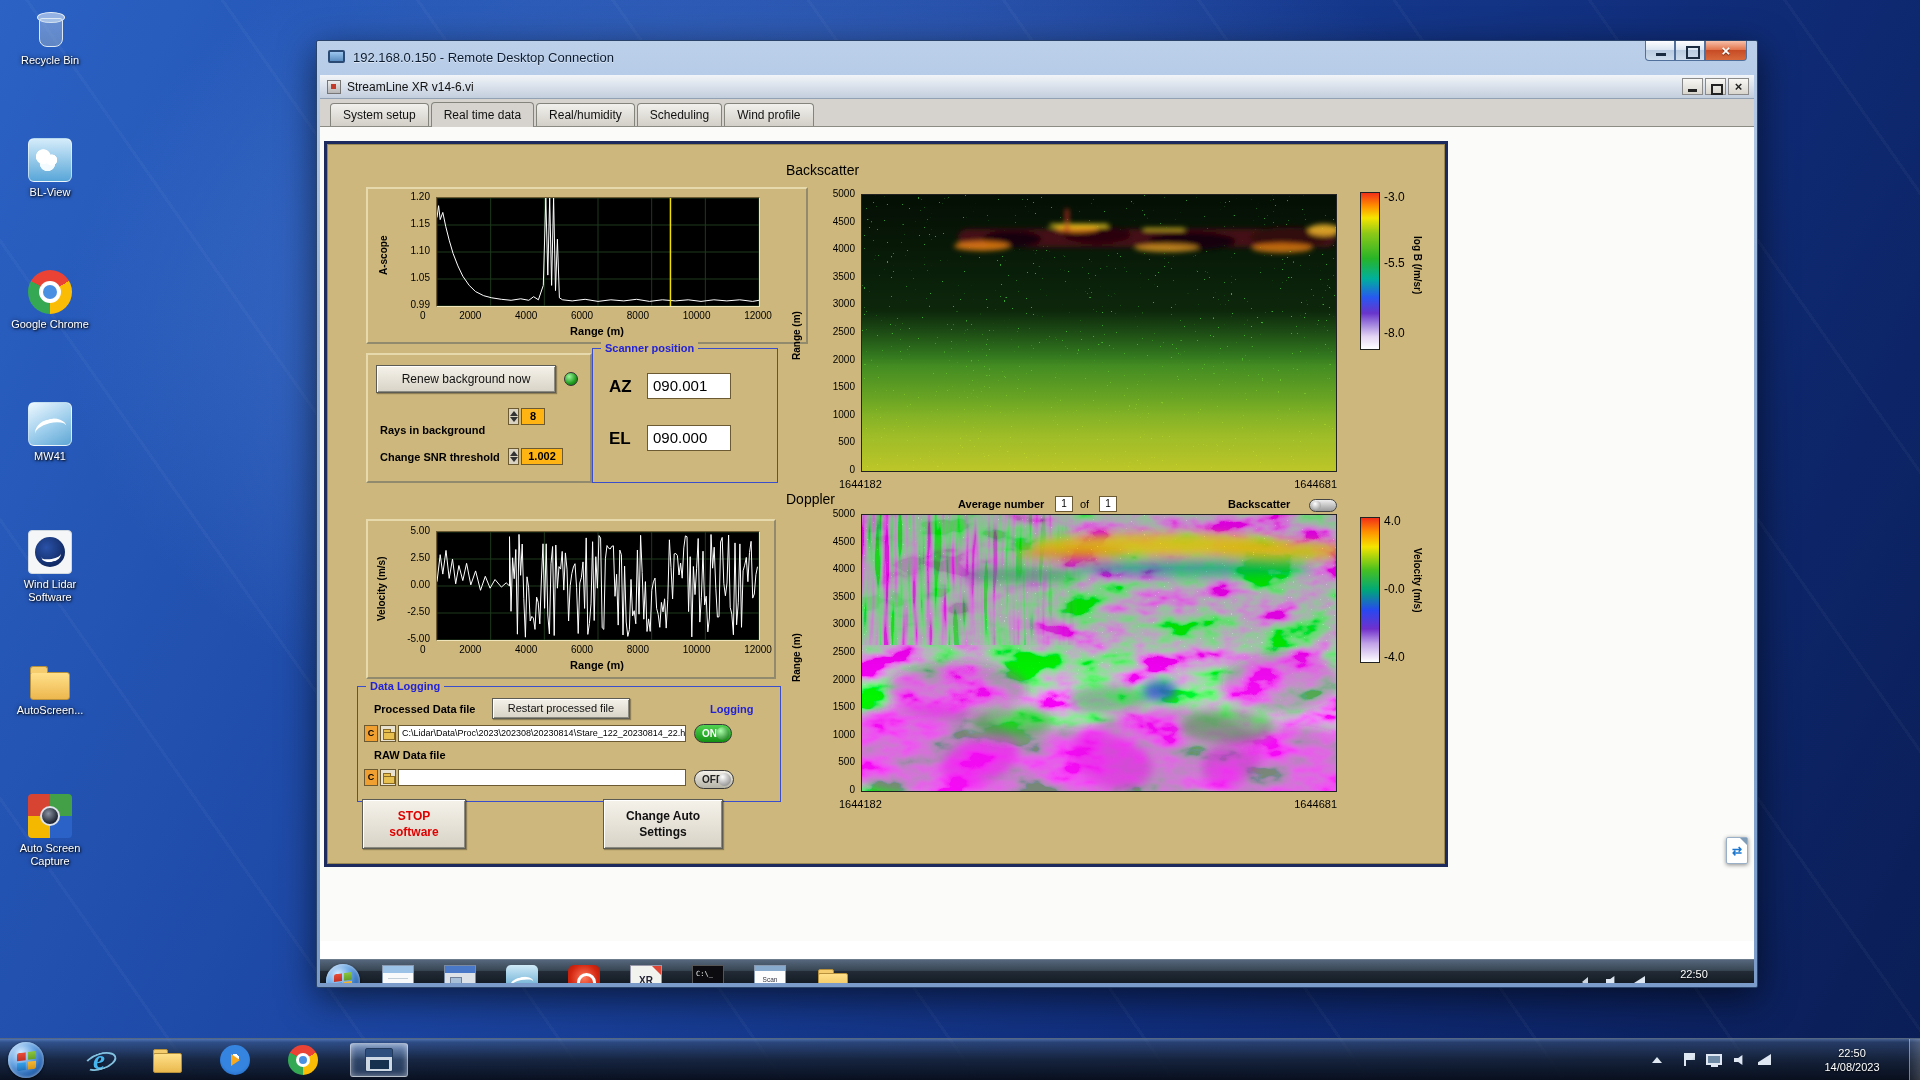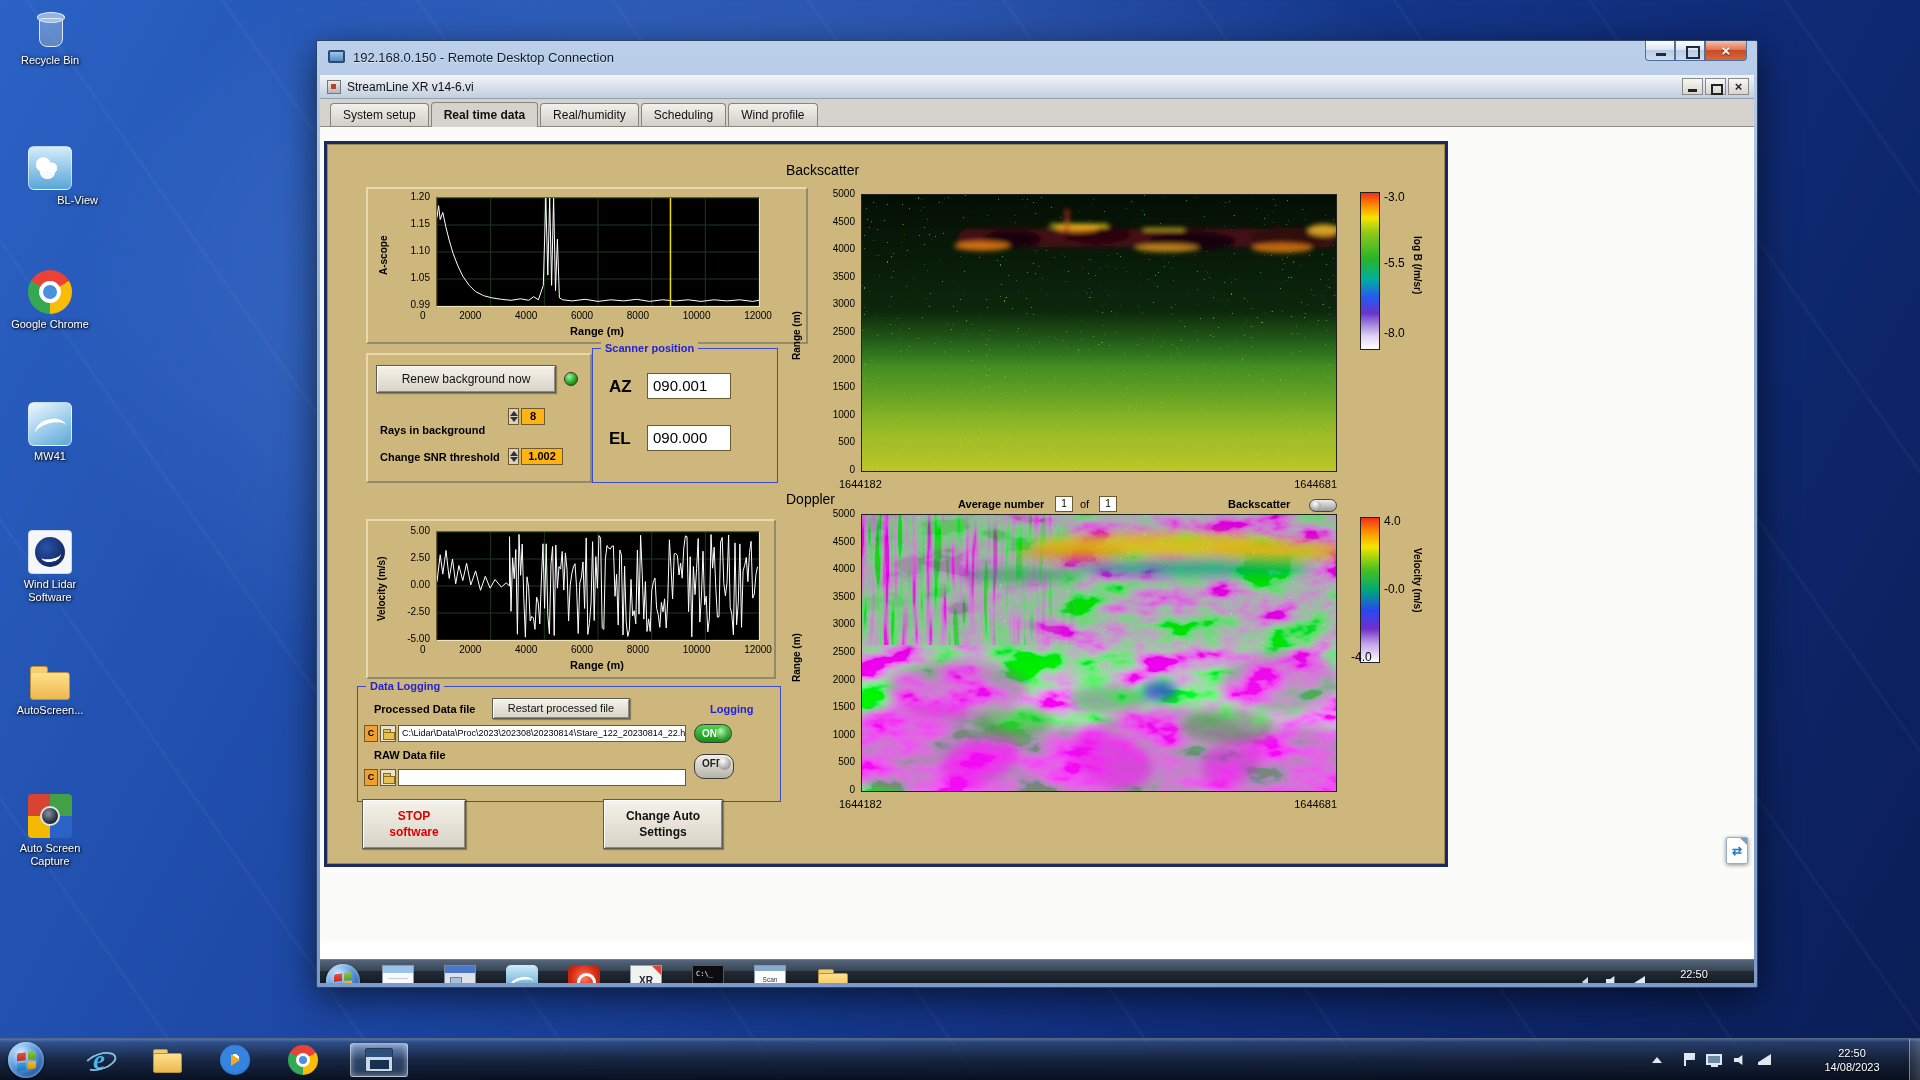--- a/index.html
+++ b/index.html
@@ -58,21 +58,21 @@
 .app-title{position:absolute;left:27px;top:5px;font-size:12px;color:#111;white-space:nowrap}
 .app-caps{position:absolute;right:5px;top:3px;display:flex;gap:2px}
 .acap{width:21px;height:17px;border:1px solid #8a8a8a;background:linear-gradient(#f8f7f4,#d8d5cd);position:relative;cursor:pointer}
 .acap-min::after{content:"";position:absolute;left:5px;top:10px;width:9px;height:3px;background:#222}
 .acap-rest::after{content:"";position:absolute;left:5px;top:5px;width:8px;height:7px;border:2px solid #222}
 .acap-close::after{content:"×";position:absolute;left:0;right:0;top:0;text-align:center;font:bold 13px/16px "Liberation Sans",sans-serif;color:#222}
 
 
 .tabstrip{position:absolute;left:0;right:0;top:24px;height:28px;background:#d6d3ce;border-bottom:1px solid #8c8c84;padding:3px 0 0 10px}
 .tab{display:inline-block;vertical-align:bottom;height:23px;padding:0 12px;margin-right:2px;font-size:12px;line-height:22px;color:#111;background:linear-gradient(#f2f0ec,#d2cfc8);border:1px solid #84847c;border-bottom:none;border-radius:4px 4px 0 0;cursor:pointer}
-.tab.active{height:25px;line-height:24px;font-weight:bold;background:#d6d3ce;position:relative;z-index:2;margin-bottom:-1px}
+.tab.active{height:25px;line-height:24px;font-weight:normal;background:#d6d3ce;position:relative;z-index:2;margin-bottom:-1px}
 
 .app-content{position:absolute;left:0;right:0;top:52px;bottom:42px;background:#fbfbfa;overflow:hidden}
 .panel{position:absolute;left:4px;top:14px;width:1124px;height:726px;background:#cdb77c;border:3px solid #1d2a5e;box-shadow:inset 0 0 0 1px #9a8854}
 
 
 .plotbox{position:absolute;background:#cdb77c;border:2px outset #e6d9ab}
 .plot{position:absolute;background:#000;border:1px solid;border-color:#6b5a32 #efe4ba #efe4ba #6b5a32}
 .plot svg{display:block}
 .mapplot{position:absolute;border:1px solid #222;background:#0a2a0a}
 .vlabel{position:absolute;font-size:10px;font-weight:bold;color:#000;white-space:nowrap;transform:rotate(-90deg);transform-origin:left top}
@@ -183,21 +183,21 @@
 </head>
 <body>
 
 <div class="screen">
 
   <div id="desktop-icons">
       <div class="dicon" style="top: 6px;">
         <div class="art art-recycle-bin"></div>
         <div class="dlabel">Recycle Bin</div>
       </div>
-      <div class="dicon" style="top: 146px; text-align: right;">
+      <div class="dicon" style="top: 138px;">
         <div class="art art-bl-view"></div>
         <div class="dlabel">BL-View</div>
       </div>
       <div class="dicon" style="top: 270px;">
         <div class="art art-google-chrome"></div>
         <div class="dlabel">Google Chrome</div>
       </div>
       <div class="dicon" style="top: 402px;">
         <div class="art art-mw41"></div>
         <div class="dlabel">MW41</div>
@@ -395,21 +395,21 @@
             <div class="lvbtn" style="left:134px;top:11px;width:138px;height:21px;font-size:11px;line-height:19px">Restart processed file</div>
             <div class="lbl" style="left:352px;top:16px;color:#2222d8">Logging</div>
             <div class="drivebox" style="left:6px;top:38px;width:14px;height:17px">C</div>
             <div class="browsebox" style="left:22px;top:38px;width:16px;height:17px"></div>
             <div class="field pathfield" style="left:40px;top:38px;width:288px;height:17px">C:\Lidar\Data\Proc\2023\202308\20230814\Stare_122_20230814_22.hpl</div>
             <div class="pill pill-on" style="left:336px;top:37px;width:38px;height:19px">ON</div>
             <div class="lbl" style="left:16px;top:62px">RAW Data file</div>
             <div class="drivebox" style="left:6px;top:82px;width:14px;height:17px">C</div>
             <div class="browsebox" style="left:22px;top:82px;width:16px;height:17px"></div>
             <div class="field pathfield" style="left:40px;top:82px;width:288px;height:17px"></div>
-            <div class="pill pill-off" style="left:336px;top:67px;width:40px;height:25px">OFF</div>
+            <div class="pill pill-off" style="left:336px;top:83px;width:40px;height:19px">OFF</div>
           </div>
 
           <div class="lvbtn" style="left:35px;top:655px;width:104px;height:50px;padding-top:8px">
             <div class="stopline">STOP</div>
             <div class="stopline">software</div>
           </div>
           <div class="lvbtn" style="left:276px;top:655px;width:120px;height:50px;padding-top:8px">
             <div class="chgline">Change Auto</div>
             <div class="chgline">Settings</div>
           </div>
@@ -511,21 +511,21 @@
                 <g mask="url(#mFade)">
                     <rect width="474" height="276" filter="url(#fSpeck)" opacity="0.15"></rect>
                   </g>
               </svg>
             </div>
             <div class="stamp" style="left:56px;top:292px">1644182</div>
             <div class="stamp" style="left:464px;top:292px;width:90px;text-align:right">1644681</div>
             <div class="cbar cbar-dop" style="left:577px;top:11px;width:20px;height:146px"></div>
             <div class="ctick" style="left:601px;top:8px">4.0</div>
             <div class="ctick" style="left:601px;top:76px">-0.0</div>
-            <div class="ctick" style="left:568px;top:144px">-4.0</div>
+            <div class="ctick" style="left:601px;top:144px">-4.0</div>
             <div class="vlabel-cw" style="left:640px;top:42px">Velocity (m/s)</div>
           </div>
 
         </div>
 
         <div class="float-sync" style="left:1406px;top:710px"></div>
       </div>
 
       <div class="rtaskbar">
         <div class="orb" style="left:6px;top:4px;width:34px;height:34px"></div>

